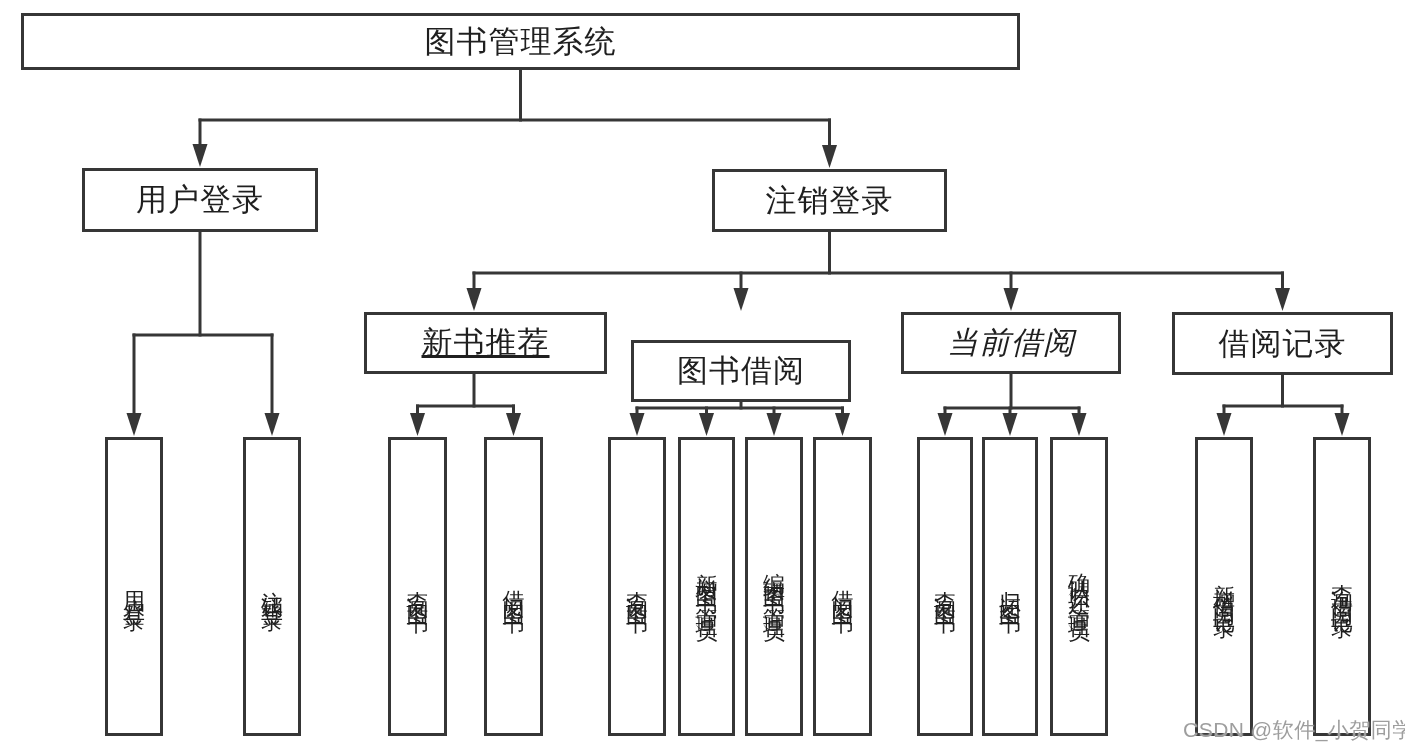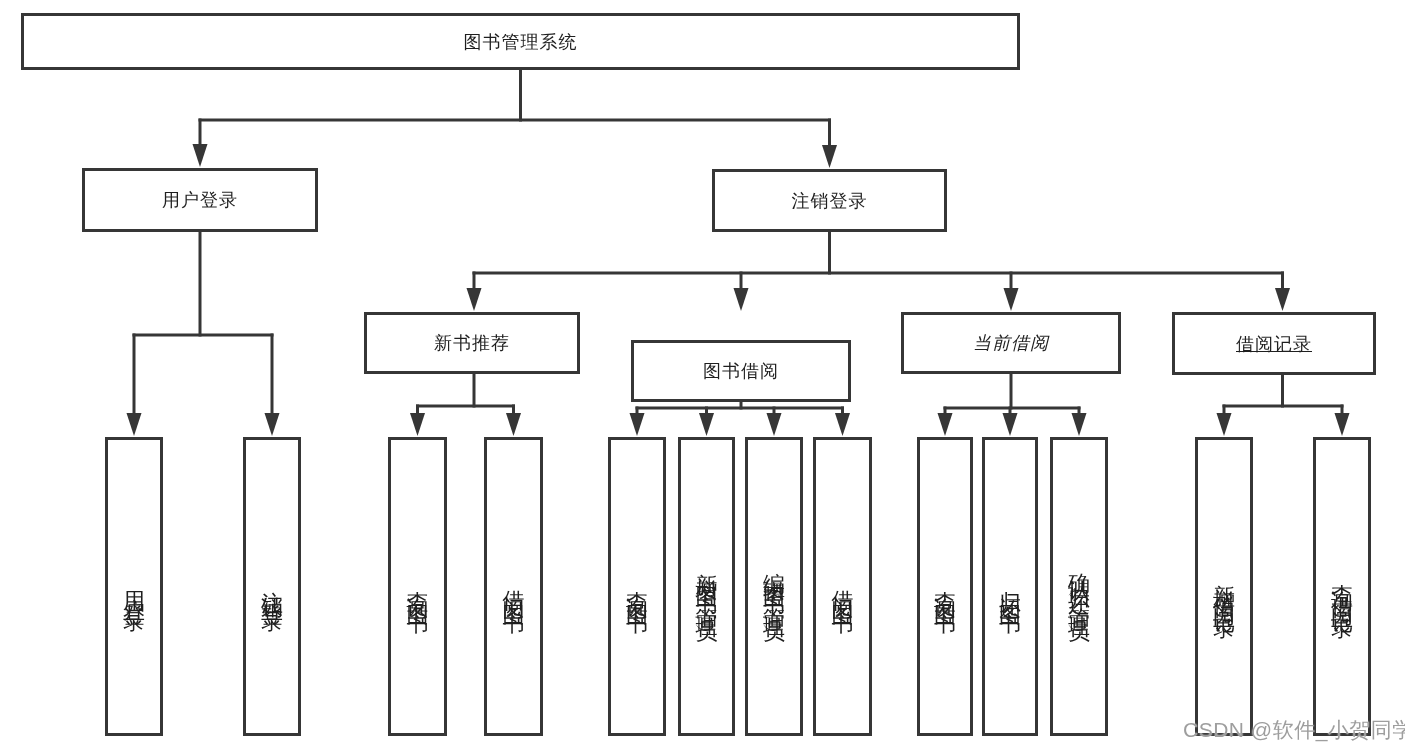--- a/index.html
+++ b/index.html
@@ -24,21 +24,21 @@
   }
   .node {
     position: absolute;
     box-sizing: border-box;
     border: 3px solid var(--line, #363636);
     background: var(--box-bg, #ffffff);
     display: flex;
     align-items: center;
     justify-content: center;
     color: var(--text, #1f1f1f);
-    font-size: 18px;
+    font-size: 31px;
     letter-spacing: 1px;
     text-align: center;
     white-space: nowrap;
   }
   .node.vertical {
     writing-mode: vertical-rl;
     text-orientation: mixed;
     font-size: 22px;
     letter-spacing: 7px;
     white-space: normal;
@@ -122,30 +122,30 @@
       </div>
       <div class="node" style="left: 712px; top: 169px; width: 235px; height: 63px;">
         <span>注销登录</span>
       </div>
       <div class="node vertical" style="left: 105px; top: 437px; width: 58px; height: 299px;">
         <span>用户登录</span>
       </div>
       <div class="node vertical" style="left: 243px; top: 437px; width: 58px; height: 299px;">
         <span>注销登录</span>
       </div>
-      <div class="node" style="left: 364px; top: 312px; width: 216px; height: 62px;">
+      <div class="node" style="left: 364px; top: 312px; width: 243px; height: 62px; text-decoration: underline;">
         <span>新书推荐</span>
       </div>
       <div class="node" style="left: 631px; top: 312px; width: 220px; height: 62px; margin-top: 28px;">
         <span>图书借阅</span>
       </div>
       <div class="node" style="left: 901px; top: 312px; width: 220px; height: 62px; font-style: italic;">
         <span>当前借阅</span>
       </div>
-      <div class="node" style="left: 1172px; top: 312px; width: 204px; height: 63px; text-decoration: underline;">
+      <div class="node" style="left: 1172px; top: 312px; width: 221px; height: 63px;">
         <span>借阅记录</span>
       </div>
       <div class="node vertical" style="left: 388px; top: 437px; width: 59px; height: 299px;">
         <span>查询图书</span>
       </div>
       <div class="node vertical" style="left: 484px; top: 437px; width: 59px; height: 299px;">
         <span>借阅图书</span>
       </div>
       <div class="node vertical" style="left: 608px; top: 437px; width: 58px; height: 299px;">
         <span>查询图书</span>

